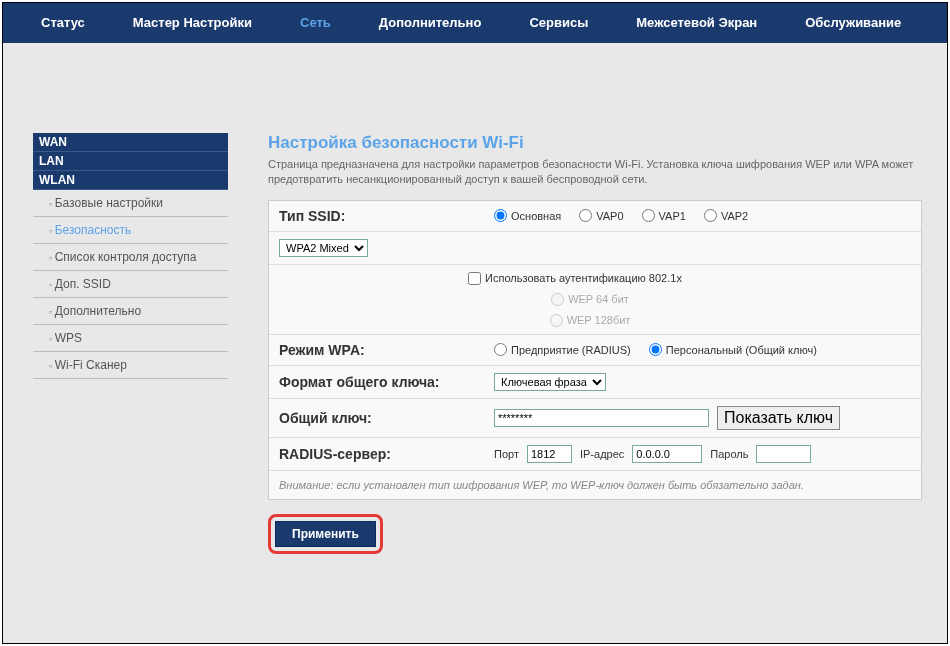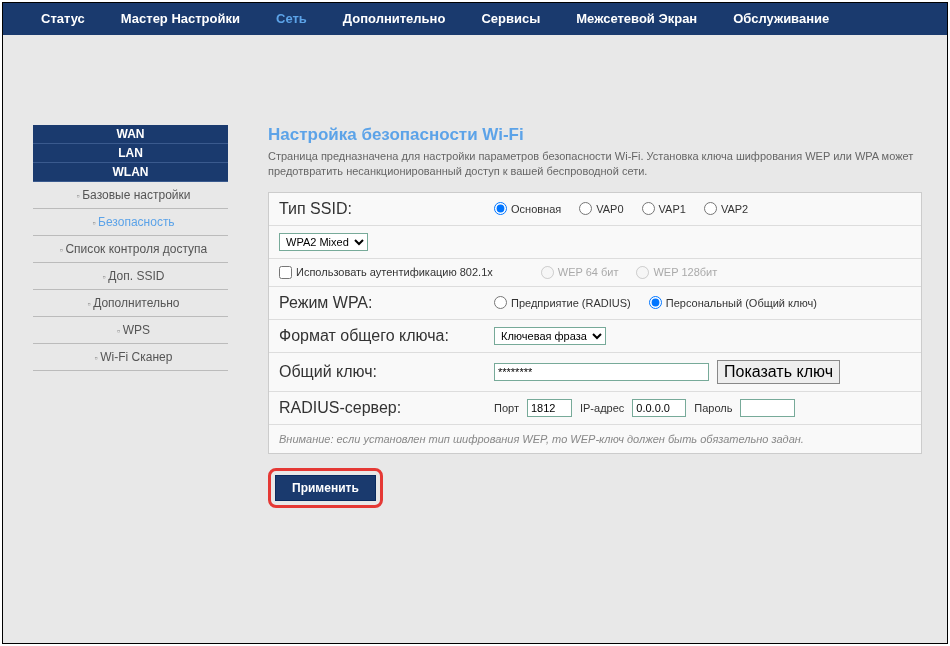--- a/index.html
+++ b/index.html
@@ -1,51 +1,51 @@
 <!DOCTYPE html>
 <html><head>
 <meta charset="utf-8">
 <style>
   * { box-sizing: border-box; margin: 0; padding: 0; }
   body { font-family: Arial, sans-serif; font-size: 12px; background: #fff; }
   .page-wrap { border: 1px solid #000; margin: 2px; width: 946px; height: 642px; background: #e8e8e8; display: flex; flex-direction: column; }
   
-  .top-nav { background: #1a3a6e; display: flex; padding: 0 20px; height: 32px; align-items: center; }
+  .top-nav { background: #1a3a6e; display: flex; padding: 0 20px; height: 40px; align-items: center; gap: 12px; }
   .top-nav-item { color: #fff; font-size: 13px; font-weight: bold; padding: 0 18px; cursor: pointer; line-height: 40px; }
   .top-nav-item.active { color: #5ca3e8; }
   
   .main-area { flex: 1; display: flex; padding-top: 90px; }
   
-  .sidebar { width: 225px; padding-left: 30px; text-align: center; }
+  .sidebar { width: 225px; padding-left: 30px; }
   .side-cat { background: #1a3a6e; color: #fff; font-weight: bold; padding: 2px 6px; font-size: 12px; border-bottom: 1px solid #3a5a8e; cursor: pointer; }
   .side-sub { background: #e8e8e8; padding: 0; }
   .side-sub-item { padding: 6px 10px 6px 16px; border-bottom: 1px solid #bbb; color: #555; font-size: 12px; cursor: pointer; }
   .side-sub-item::before { content: "▫ "; color: #888; font-size: 9px; }
   .side-sub-item.active { color: #5ca3e8; }
   
   .content { flex: 1; padding: 0 25px 0 40px; }
   .page-title { color: #5ca3e8; font-size: 17px; font-weight: bold; margin-bottom: 4px; }
   .page-desc { color: #666; font-size: 11px; line-height: 1.4; margin-bottom: 12px; }
   
   .form-box { border: 1px solid #ccc; background: #f9f9f9; }
   .form-row { display: flex; align-items: center; padding: 7px 10px; border-bottom: 1px solid #ddd; }
   .form-row:last-child { border-bottom: none; }
-  .form-label { width: 215px; font-weight: normal; color: #333; font-size: 16px; flex-shrink: 0; }
+  .form-label { width: 215px; font-weight: bold; color: #333; font-size: 14px; flex-shrink: 0; }
   .form-ctrl { flex: 1; display: flex; align-items: center; gap: 8px; font-size: 11px; color: #333; flex-wrap: wrap; }
   .radio-opt { display: inline-flex; align-items: center; gap: 4px; margin-right: 10px; }
   .radio-opt input { margin: 0; }
   select { font-size: 11px; padding: 1px 2px; border: 1px solid #7a9; background: #fff; }
   input[type="text"], input[type="password"] { border: 1px solid #7a9; padding: 2px 3px; font-size: 11px; }
   .note { color: #888; font-style: italic; font-size: 11px; padding: 8px 10px; }
   
   .apply-wrap { margin-top: 14px; display: inline-block; border: 3px solid #e53935; border-radius: 8px; padding: 4px; }
   .apply-btn { background: #1a3a6e; color: #fff; border: 1px solid #0a2a5e; font-weight: bold; font-size: 12px; padding: 5px 16px; cursor: pointer; }
   
   .show-key-btn { border: 1px solid #888; background: #eee; padding: 2px 6px; cursor: pointer; font-size: 16px; }
-  .ip-input { width: 54px; }
+  .ip-input { width: 70px; }
   .port-input { width: 45px; }
   .pw-input { width: 55px; }
   .key-input { width: 215px; }
 </style>
 </head>
 <body>
 
 <div class="page-wrap">
   <div class="top-nav">
     <div class="top-nav-item">Статус</div>
@@ -100,21 +100,21 @@
           </div>
         </div>
 
         <div class="form-row">
           <div class="form-ctrl">
             <select><option>WPA2 Mixed</option></select>
           </div>
         </div>
 
         <div class="form-row">
-          <div class="form-ctrl" style="width:100%;">
+          <div class="form-ctrl" style="width:100%;flex-direction:column;">
             <label class="radio-opt" style="margin-right:40px;">
                 <input type="checkbox" style="">
                 <span>Использовать аутентификацию 802.1x</span>
               </label>
             <label class="radio-opt">
                 <input type="radio" name="wep" disabled="" style="">
                 <span style="color:#aaa;">WEP 64 бит</span>
               </label>
             <label class="radio-opt">
                 <input type="radio" name="wep" disabled="" style="">

